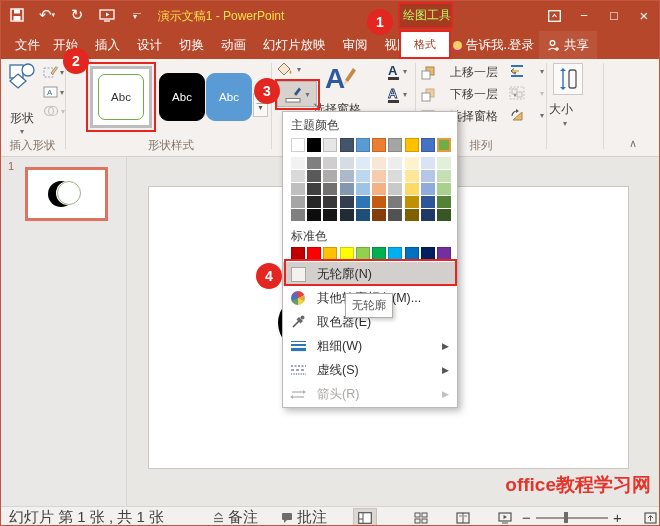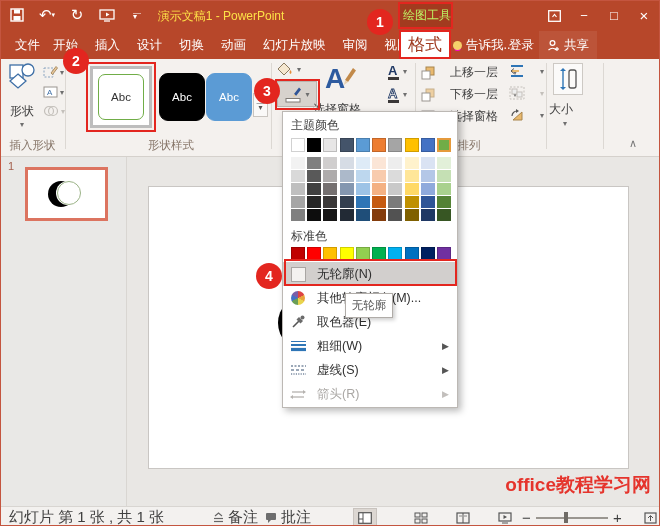--- a/index.html
+++ b/index.html
@@ -11,21 +11,21 @@
   .qat{position:absolute;left:6px;top:3px;display:flex;gap:10px;align-items:center;color:#fff;}
   .qat .qbtn{width:20px;height:22px;display:flex;align-items:center;justify-content:center;font-size:15px;color:#fff;}
   .app-title{position:absolute;left:130px;top:0;width:180px;height:30px;line-height:30px;text-align:center;color:#fde047;font-size:12px;white-space:nowrap;}
   .ctx-box{position:absolute;left:397px;top:1px;width:55px;height:27px;background:#A23B1F;border:2px solid #E3261F;box-sizing:border-box;color:#bef264;font-size:12px;text-align:right;line-height:22px;}
   .winctl{position:absolute;right:2px;top:0;display:flex;color:#fff;}
   .winctl span{width:30px;height:30px;text-align:center;line-height:30px;font-size:13px;}
   
   .menubar{position:absolute;left:0;top:30px;width:660px;height:28px;background:#B7472A;z-index:10;color:#fff;font-size:12.5px;}
   .menubar .file{position:absolute;left:14px;top:0;line-height:28px;}
   #menu-tabs{position:absolute;left:52px;top:0;height:28px;display:flex;gap:17px;align-items:center;}
-  .fmt-tab{position:absolute;left:398px;top:-1px;width:52px;height:29px;background:#fff;border:2px solid #E3261F;box-sizing:border-box;color:#9E3A20;text-align:center;line-height:25px;font-size:17px;}
+  .fmt-tab{position:absolute;left:398px;top:-1px;width:52px;height:29px;background:#fff;border:2px solid #E3261F;box-sizing:border-box;color:#9E3A20;text-align:center;line-height:25px;font-size:11px;}
   .tellme{position:absolute;left:452px;top:0;height:28px;display:flex;align-items:center;gap:4px;}
   .bulb{width:9px;height:9px;border-radius:50%;background:#F5D06A;box-shadow:0 2px 0 -1px #f0c;display:inline-block;}
   .signin{position:absolute;left:508px;top:0;line-height:28px;}
   .share{position:absolute;left:538px;top:0;height:28px;display:flex;align-items:center;gap:4px;padding:0 8px;background:rgba(255,255,255,0.07);}
   
   .ribbon{position:absolute;left:0;top:58px;width:660px;height:97px;background:#F4F1EE;border-bottom:1px solid #D5D1CC;z-index:5;}
   .gdiv{position:absolute;top:4px;width:1px;height:86px;background:#DCD8D3;}
   .glabel{position:absolute;top:79px;font-size:11.5px;color:#857467;text-align:center;}
   .rlabel{font-size:12px;color:#3f3f3f;}
   .caret{font-size:8px;color:#6f6f6f;}
@@ -149,21 +149,21 @@
   </div>
 
   <div class="ribbon">
 
     <div class="bigbtn" style="left:5px;top:4px;width:32px;">
       <svg width="28" height="26" viewBox="0 0 28 26">
           <rect x="2" y="2" width="13" height="13" fill="#fff" stroke="#3E6FA6" stroke-width="1.3"></rect>
           <circle cx="20" cy="7" r="6" fill="#fff" stroke="#3E6FA6" stroke-width="1.3"></circle>
           <polygon points="10,11 18,18 10,25 2,18" fill="#fff" stroke="#3E6FA6" stroke-width="1.3"></polygon>
         </svg>
-      <span class="rlabel" style="margin-top:14px">形状</span>
+      <span class="rlabel" style="margin-top:21px">形状</span>
       <span class="caret">▾</span>
     </div>
     <div class="minibtn" style="left:42px;top:6px;">
       <svg width="15" height="14" viewBox="0 0 15 14">
           <rect x="1" y="3" width="9" height="9" fill="none" stroke="#8aa4c0" stroke-width="1" stroke-dasharray="2,1.5"></rect>
           <polygon points="8,8 13,1.5 14.5,3 9.5,9.5" fill="#E8C89A" stroke="#9a7b4f" stroke-width="0.8"></polygon>
         </svg>
       <span class="caret">▾</span>
     </div>
     <div class="minibtn" style="left:42px;top:26px;">
@@ -289,21 +289,21 @@
     <div class="arr-row" style="left:508px;top:49px;">
       <span>
           <svg width="16" height="14" viewBox="0 0 16 14">
             <polygon points="4,12 13,12 13,4" fill="#E9B96E" stroke="#A8854C" stroke-width="1"></polygon>
             <path d="M3 8 A5 5 0 0 1 8 3" fill="none" stroke="#555" stroke-width="1.2"></path>
             <polygon points="7,1 10,3 7,5" fill="#555"></polygon>
           </svg>
         </span>
       <span class="caret">▾</span>
     </div>
-    <div class="glabel" style="left:413px;width:110px;">排列</div>
+    <div class="glabel" style="left:425px;width:110px;">排列</div>
     <div class="gdiv" style="left:545px;"></div>
 
     <div style="position:absolute;left:552px;top:4px;width:30px;height:32px;border:1px solid #CDC9C4;background:#FBFAF9;box-sizing:border-box;display:flex;align-items:center;justify-content:center;">
       <svg width="20" height="24" viewBox="0 0 20 24">
           <polygon points="5,1 8,4 2,4" fill="#2E75B6"></polygon>
           <line x1="5" y1="4" x2="5" y2="20" stroke="#2E75B6" stroke-width="1.4"></line>
           <polygon points="5,23 8,20 2,20" fill="#2E75B6"></polygon>
           <rect x="11" y="3" width="7" height="18" rx="2" fill="none" stroke="#555" stroke-width="1.3"></rect>
         </svg>
     </div>
@@ -495,21 +495,21 @@
   <div class="statusbar">
     <div class="sb-item" style="left:8px;">幻灯片 第 1 张 , 共 1 张</div>
     <div class="sb-item" style="left:212px;">
       <svg width="11" height="11" viewBox="0 0 11 11">
           <polyline points="2,4 5.5,1 9,4" fill="none" stroke="#666" stroke-width="1.2"></polyline>
           <line x1="1" y1="6.5" x2="10" y2="6.5" stroke="#666" stroke-width="1.2"></line>
           <line x1="1" y1="9.5" x2="10" y2="9.5" stroke="#666" stroke-width="1.2"></line>
         </svg>
       <span>备注</span>
     </div>
-    <div class="sb-item" style="left:264px;">
+    <div class="sb-item" style="left:280px;">
       <svg width="12" height="11" viewBox="0 0 12 11">
           <rect x="1" y="1" width="10" height="7" rx="1" fill="#6d6d6d"></rect>
           <polygon points="3,8 3,11 6,8" fill="#6d6d6d"></polygon>
         </svg>
       <span>批注</span>
     </div>
     <div class="viewbtn pressed" style="left:352px;">
       <svg width="14" height="12" viewBox="0 0 14 12">
           <rect x="0.7" y="0.7" width="12.6" height="10.6" fill="#fff" stroke="#555" stroke-width="1.2"></rect>
           <line x1="5" y1="1" x2="5" y2="11" stroke="#555" stroke-width="1"></line>

